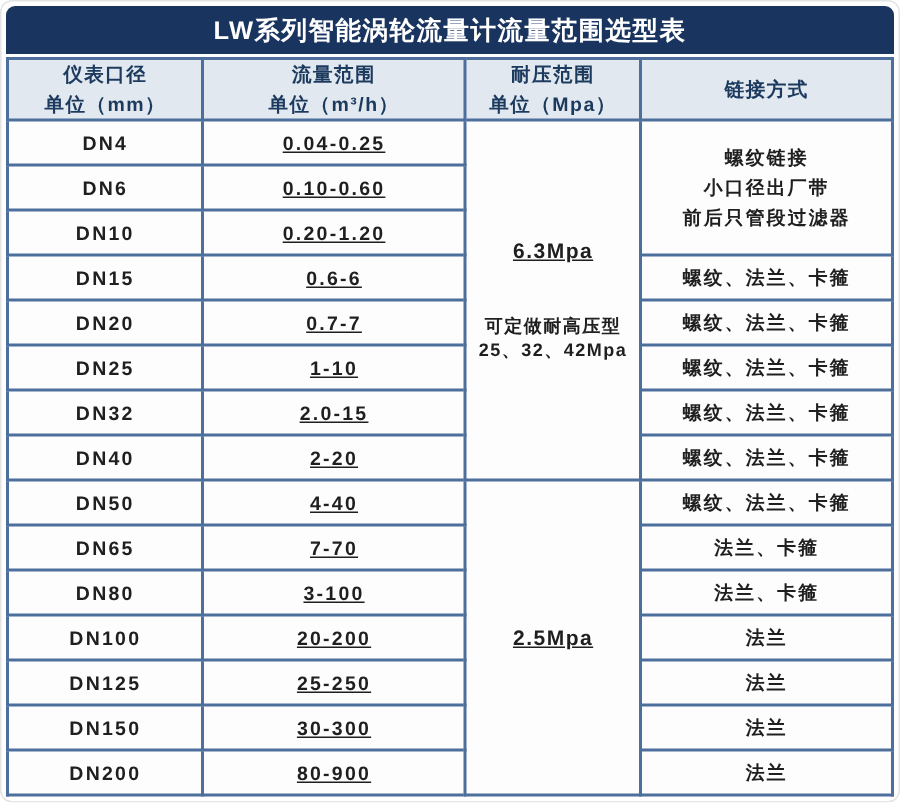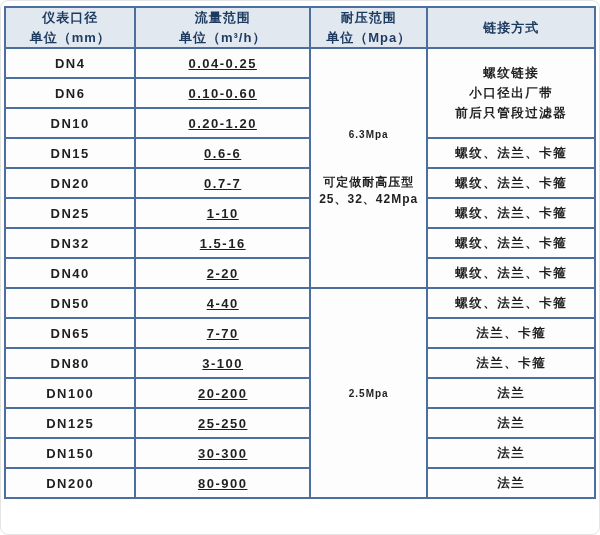--- a/index.html
+++ b/index.html
@@ -29,27 +29,28 @@
   tbody tr { height:29.8px;padding-left:48px; }
   th {
     background:#e2e8f0; color:#1c3a5e;
     font-size:13px; font-weight:bold; line-height:1.5; letter-spacing:1px;
   }
   td { background:#fdfdfe; color:#1f1f1f; font-size:13px; font-weight:bold; }
   td.dn     { letter-spacing:1.5px; }
   td.range  { letter-spacing:1.5px;text-decoration:underline; }
   td.conn   { font-size:12.5px; letter-spacing:1.5px; }
   .conn-lines { line-height:1.6; font-size:12.5px; letter-spacing:1.5px; }
-  .p-main { font-size:10px; letter-spacing:1px; }
+  .p-main { font-size:14px; letter-spacing:1px;text-decoration:underline; }
   .p-note { margin-top:34px; font-size:12px; letter-spacing:1px; line-height:1.35; }
 </style>
 </head>
 <body>
 
 <div class="card">
+  <div class="title-bar">LW系列智能涡轮流量计流量范围选型表</div>
 
   <table class="spec">
     <colgroup>
       <col class="c1">
         <col class="c2">
         <col class="c3">
         <col class="c4">
     </colgroup>
     <thead>
       <tr>
@@ -108,21 +109,21 @@
         <td class="range">0.7-7</td>
         <td class="conn">螺纹、法兰、卡箍</td>
       </tr>
       <tr>
         <td class="dn">DN25</td>
         <td class="range">1-10</td>
         <td class="conn">螺纹、法兰、卡箍</td>
       </tr>
       <tr>
         <td class="dn">DN32</td>
-        <td class="range">1.5-16</td>
+        <td class="range">2.0-15</td>
         <td class="conn">螺纹、法兰、卡箍</td>
       </tr>
       <tr>
         <td class="dn">DN40</td>
         <td class="range">2-20</td>
         <td class="conn">螺纹、法兰、卡箍</td>
       </tr>
       <tr>
         <td class="dn">DN50</td>
         <td class="range">4-40</td>

